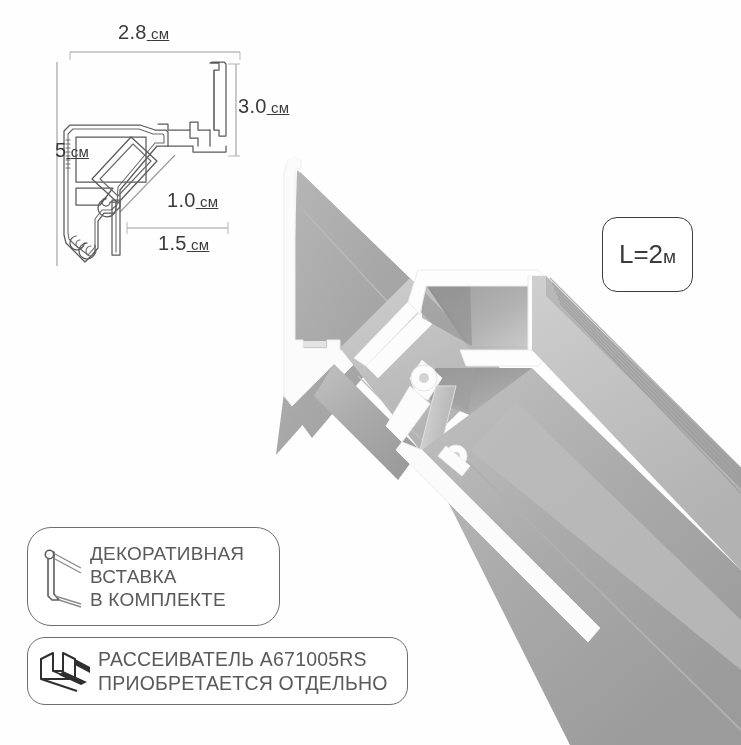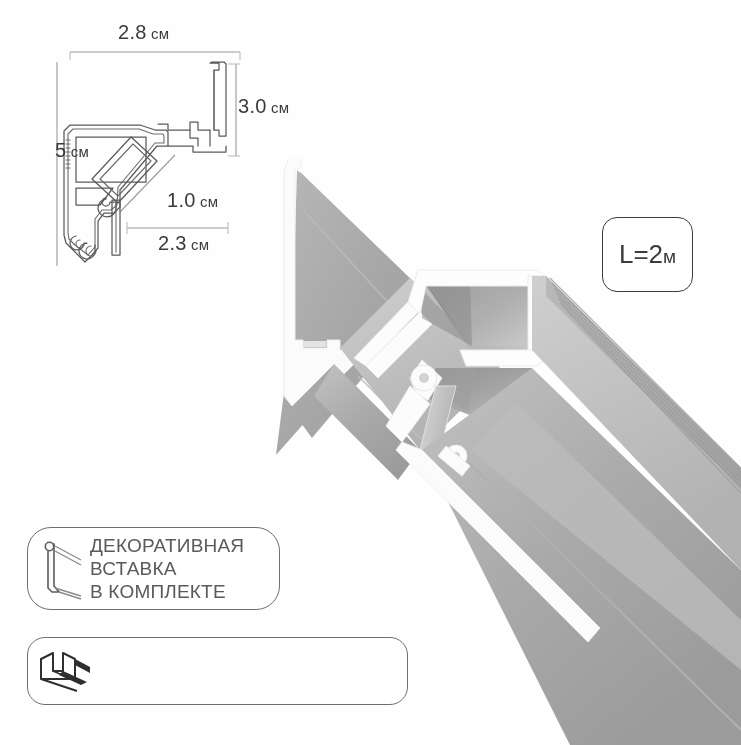--- a/index.html
+++ b/index.html
@@ -24,20 +24,21 @@
   .dim-text {
     color: #3b3b3b;
     font-size: 20px;
     letter-spacing: 0.3px;
     white-space: nowrap;
     font-family: "Liberation Sans", sans-serif;
   }
   .dim-text .u {
     font-size: 15px;
     letter-spacing: 0.2px;
+    text-decoration: underline;
   }
 
   
   #tech-drawing {
     left: 0px;
     top: 0px;
     width: 330px;
     height: 300px;
   }
   #tech-svg { display: block; }
@@ -93,21 +94,21 @@
     font-size: 19px;
     line-height: 23px;
     white-space: pre-line;
     letter-spacing: 0.2px;
   }
 
   #badge-insert {
     left: 27px;
     top: 527px;
     width: 253px;
-    height: 83px;
+    height: 99px;
     border-radius: 24px;
   }
   #badge-insert .badge-icon { width: 52px; margin-left: 8px; }
   #badge-insert .badge-text { margin-left: 2px; }
 
   #badge-diffuser {
     left: 27px;
     top: 637px;
     width: 381px;
     height: 68px;
@@ -250,21 +251,21 @@
 
     <div class="abs dim-text" style="left:238px; top:95px;">
       <span>3.0</span><span class="u">&nbsp;</span><span class="u">см</span>
     </div>
 
     <div class="abs dim-text" style="left:167px; top:189px;">
       <span>1.0</span><span class="u">&nbsp;</span><span class="u">см</span>
     </div>
 
     <div class="abs dim-text" style="left:158px; top:232px;">
-      <span>2.3</span><span class="u">&nbsp;</span><span class="u">см</span>
+      <span>1.5</span><span class="u">&nbsp;</span><span class="u">см</span>
     </div>
   </div>
 
   <div class="abs" id="profile-render">
     <svg id="render-svg" width="471" height="595" viewBox="0 0 471 595">
       <defs>
         <linearGradient id="gBack" x1="0" y1="0" x2="1" y2="1">
           <stop offset="0%" stop-color="#b6b6b6"></stop>
           <stop offset="55%" stop-color="#a6a6a6"></stop>
           <stop offset="100%" stop-color="#9e9e9e"></stop>
@@ -417,15 +418,17 @@
     <div class="badge-icon">
       <svg width="56" height="44" viewBox="0 0 56 44">
 
         <path fill="#ffffff" stroke="#2f2f2f" stroke-width="2" stroke-linejoin="round" d="M4 10 L16 4 L16 22 L26 22 L26 4 L38 10 L38 30 L4 30 Z"></path>
         <path fill="#2f2f2f" d="M38 10 L53 18 L53 24 L38 16 Z"></path>
         <path fill="#2f2f2f" d="M26 22 L50 33 L44 36 L22 26 Z"></path>
         <path fill="none" stroke="#2f2f2f" stroke-width="2" d="M4 30 L40 42"></path>
         <path fill="none" stroke="#2f2f2f" stroke-width="1.6" d="M16 22 L44 34"></path>
       </svg>
     </div>
+    <div class="badge-text">РАССЕИВАТЕЛЬ A671005RS
+ПРИОБРЕТАЕТСЯ ОТДЕЛЬНО</div>
   </div>
 
 </div>
 
 </body></html>

